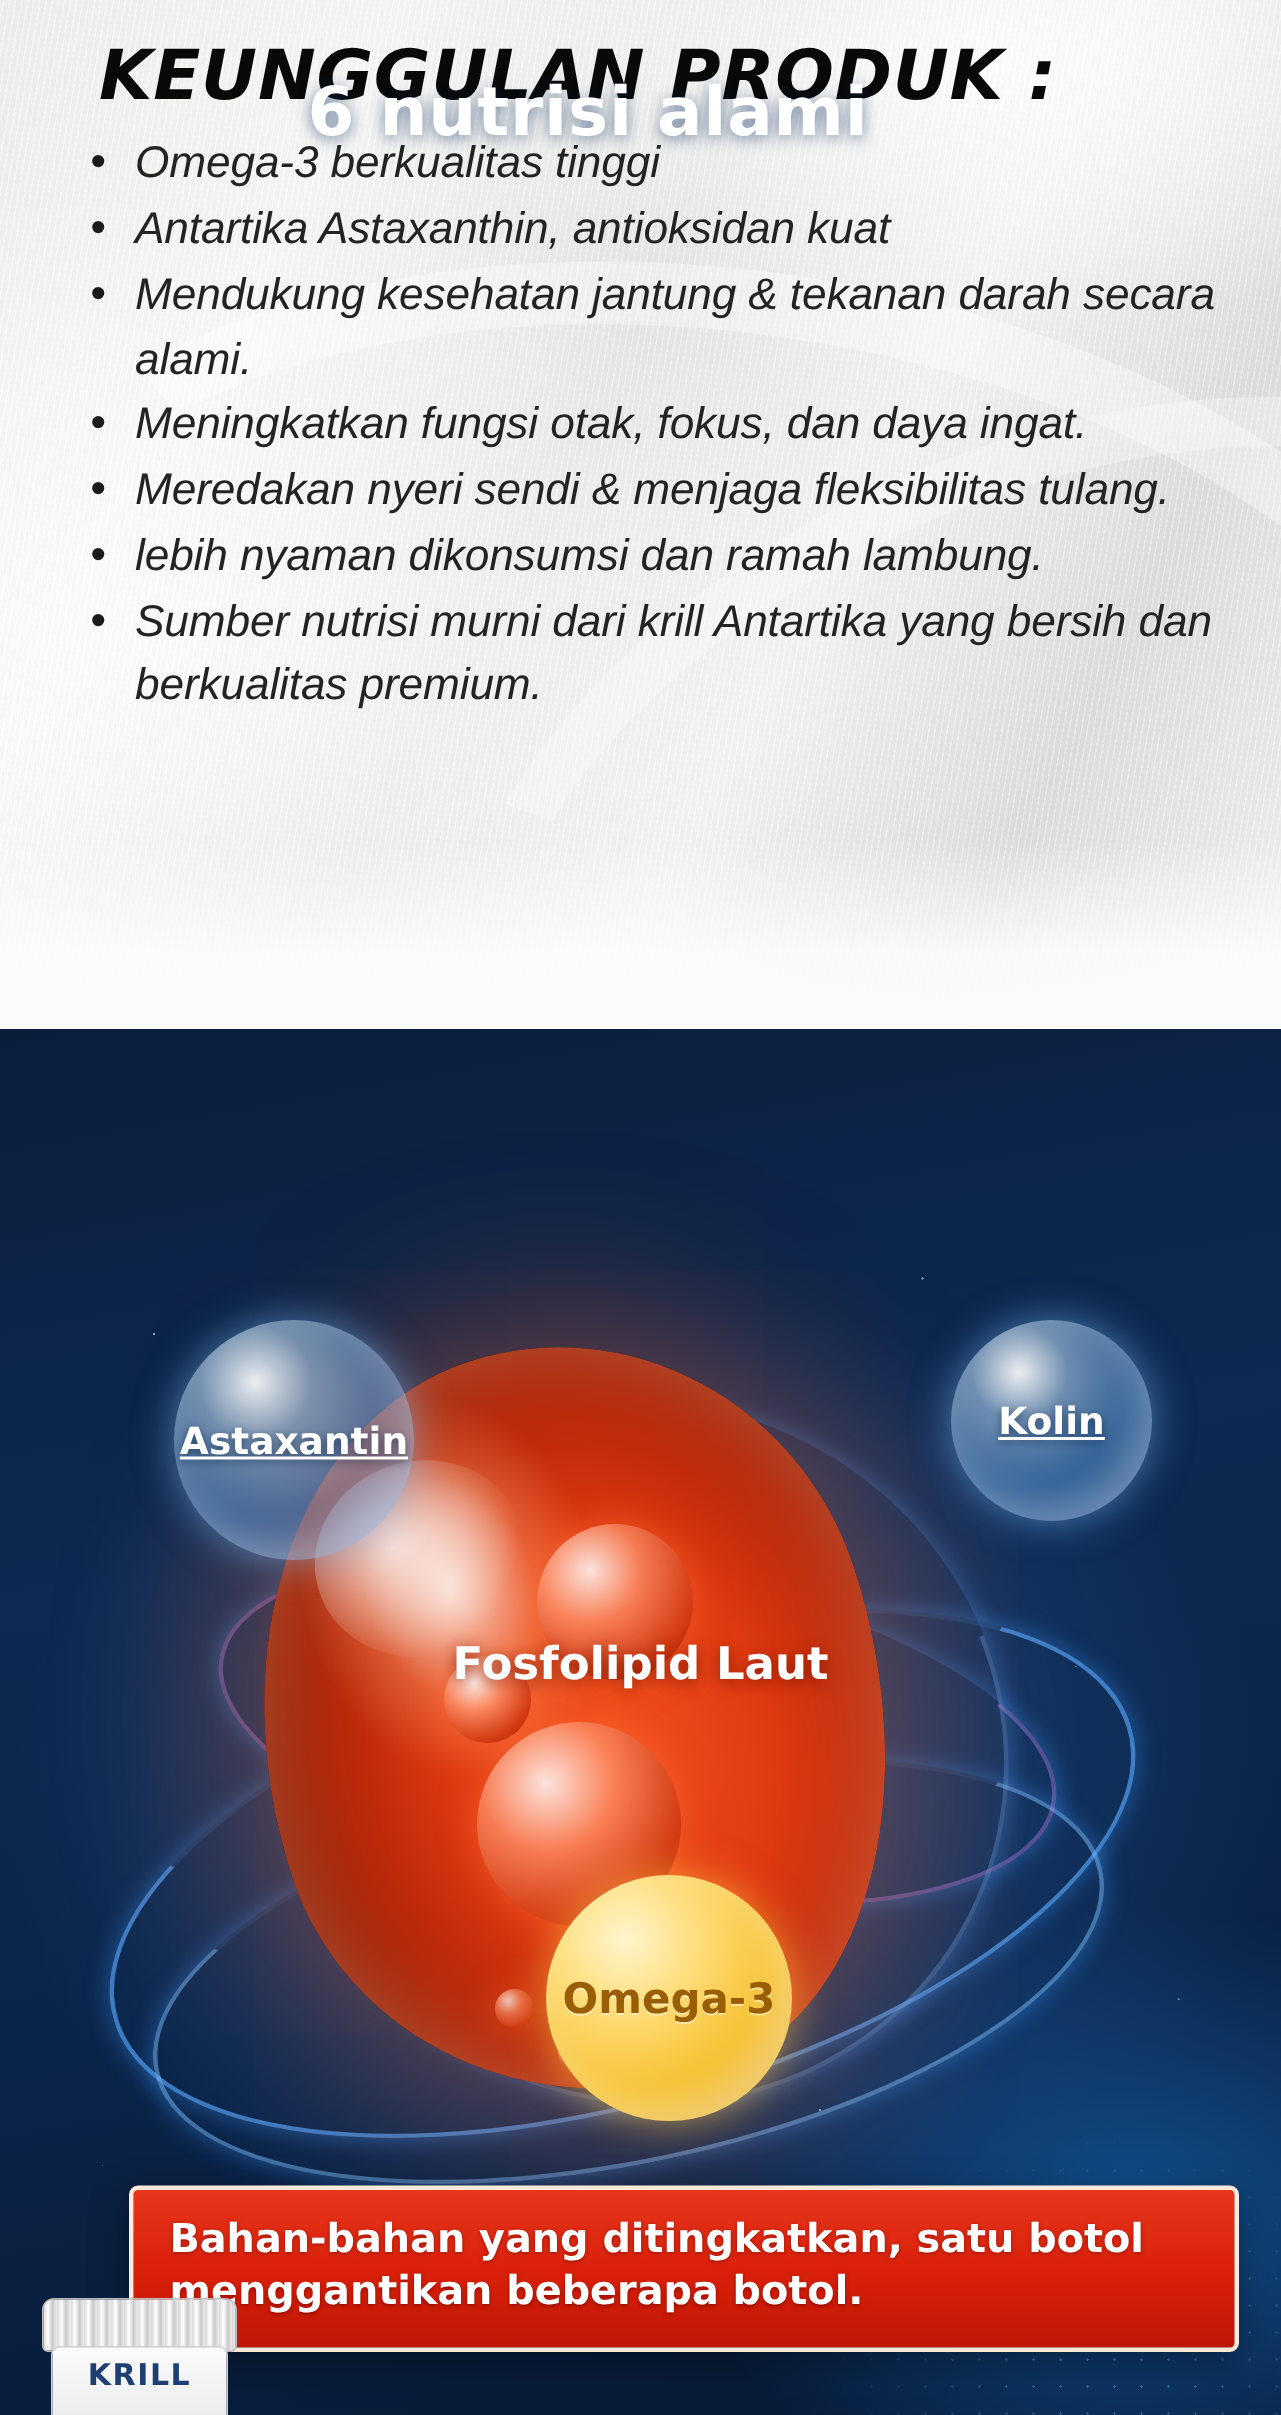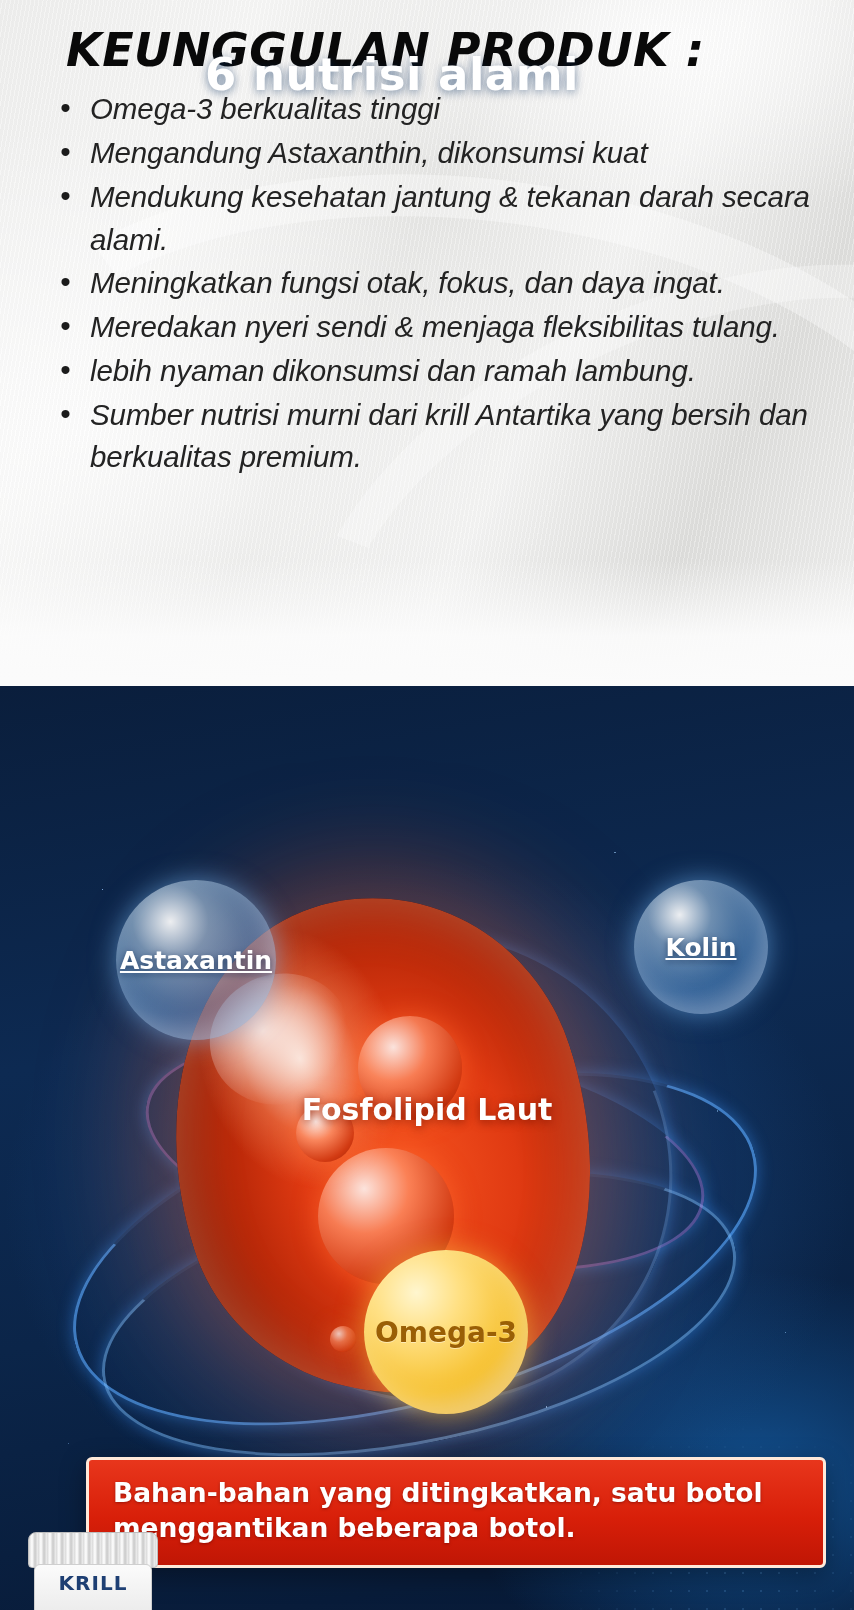--- a/index.html
+++ b/index.html
@@ -312,21 +312,21 @@
     <div class="hatch"></div>
     <div class="swoosh sw1"></div>
     <div class="swoosh sw2"></div>
     <div class="swoosh sw3"></div>
     <div class="shadebar"></div>
 
     <div class="top-inner">
       <h1 class="headline">KEUNGGULAN PRODUK :</h1>
       <ul class="benefits">
         <li>Omega-3 berkualitas tinggi</li>
-        <li>Mengandung Astaxanthin, dikonsumsi kuat</li>
+        <li>Antartika Astaxanthin, antioksidan kuat</li>
         <li>Mendukung kesehatan jantung &amp; tekanan darah secara alami.</li>
         <li>Meningkatkan fungsi otak, fokus, dan daya ingat.</li>
         <li>Meredakan nyeri sendi &amp; menjaga fleksibilitas tulang.</li>
         <li>lebih nyaman dikonsumsi dan ramah lambung.</li>
         <li>Sumber nutrisi murni dari krill Antartika yang bersih dan berkualitas premium.</li>
       </ul>
     </div>
   </section>
 
   <section class="bottom-section">

